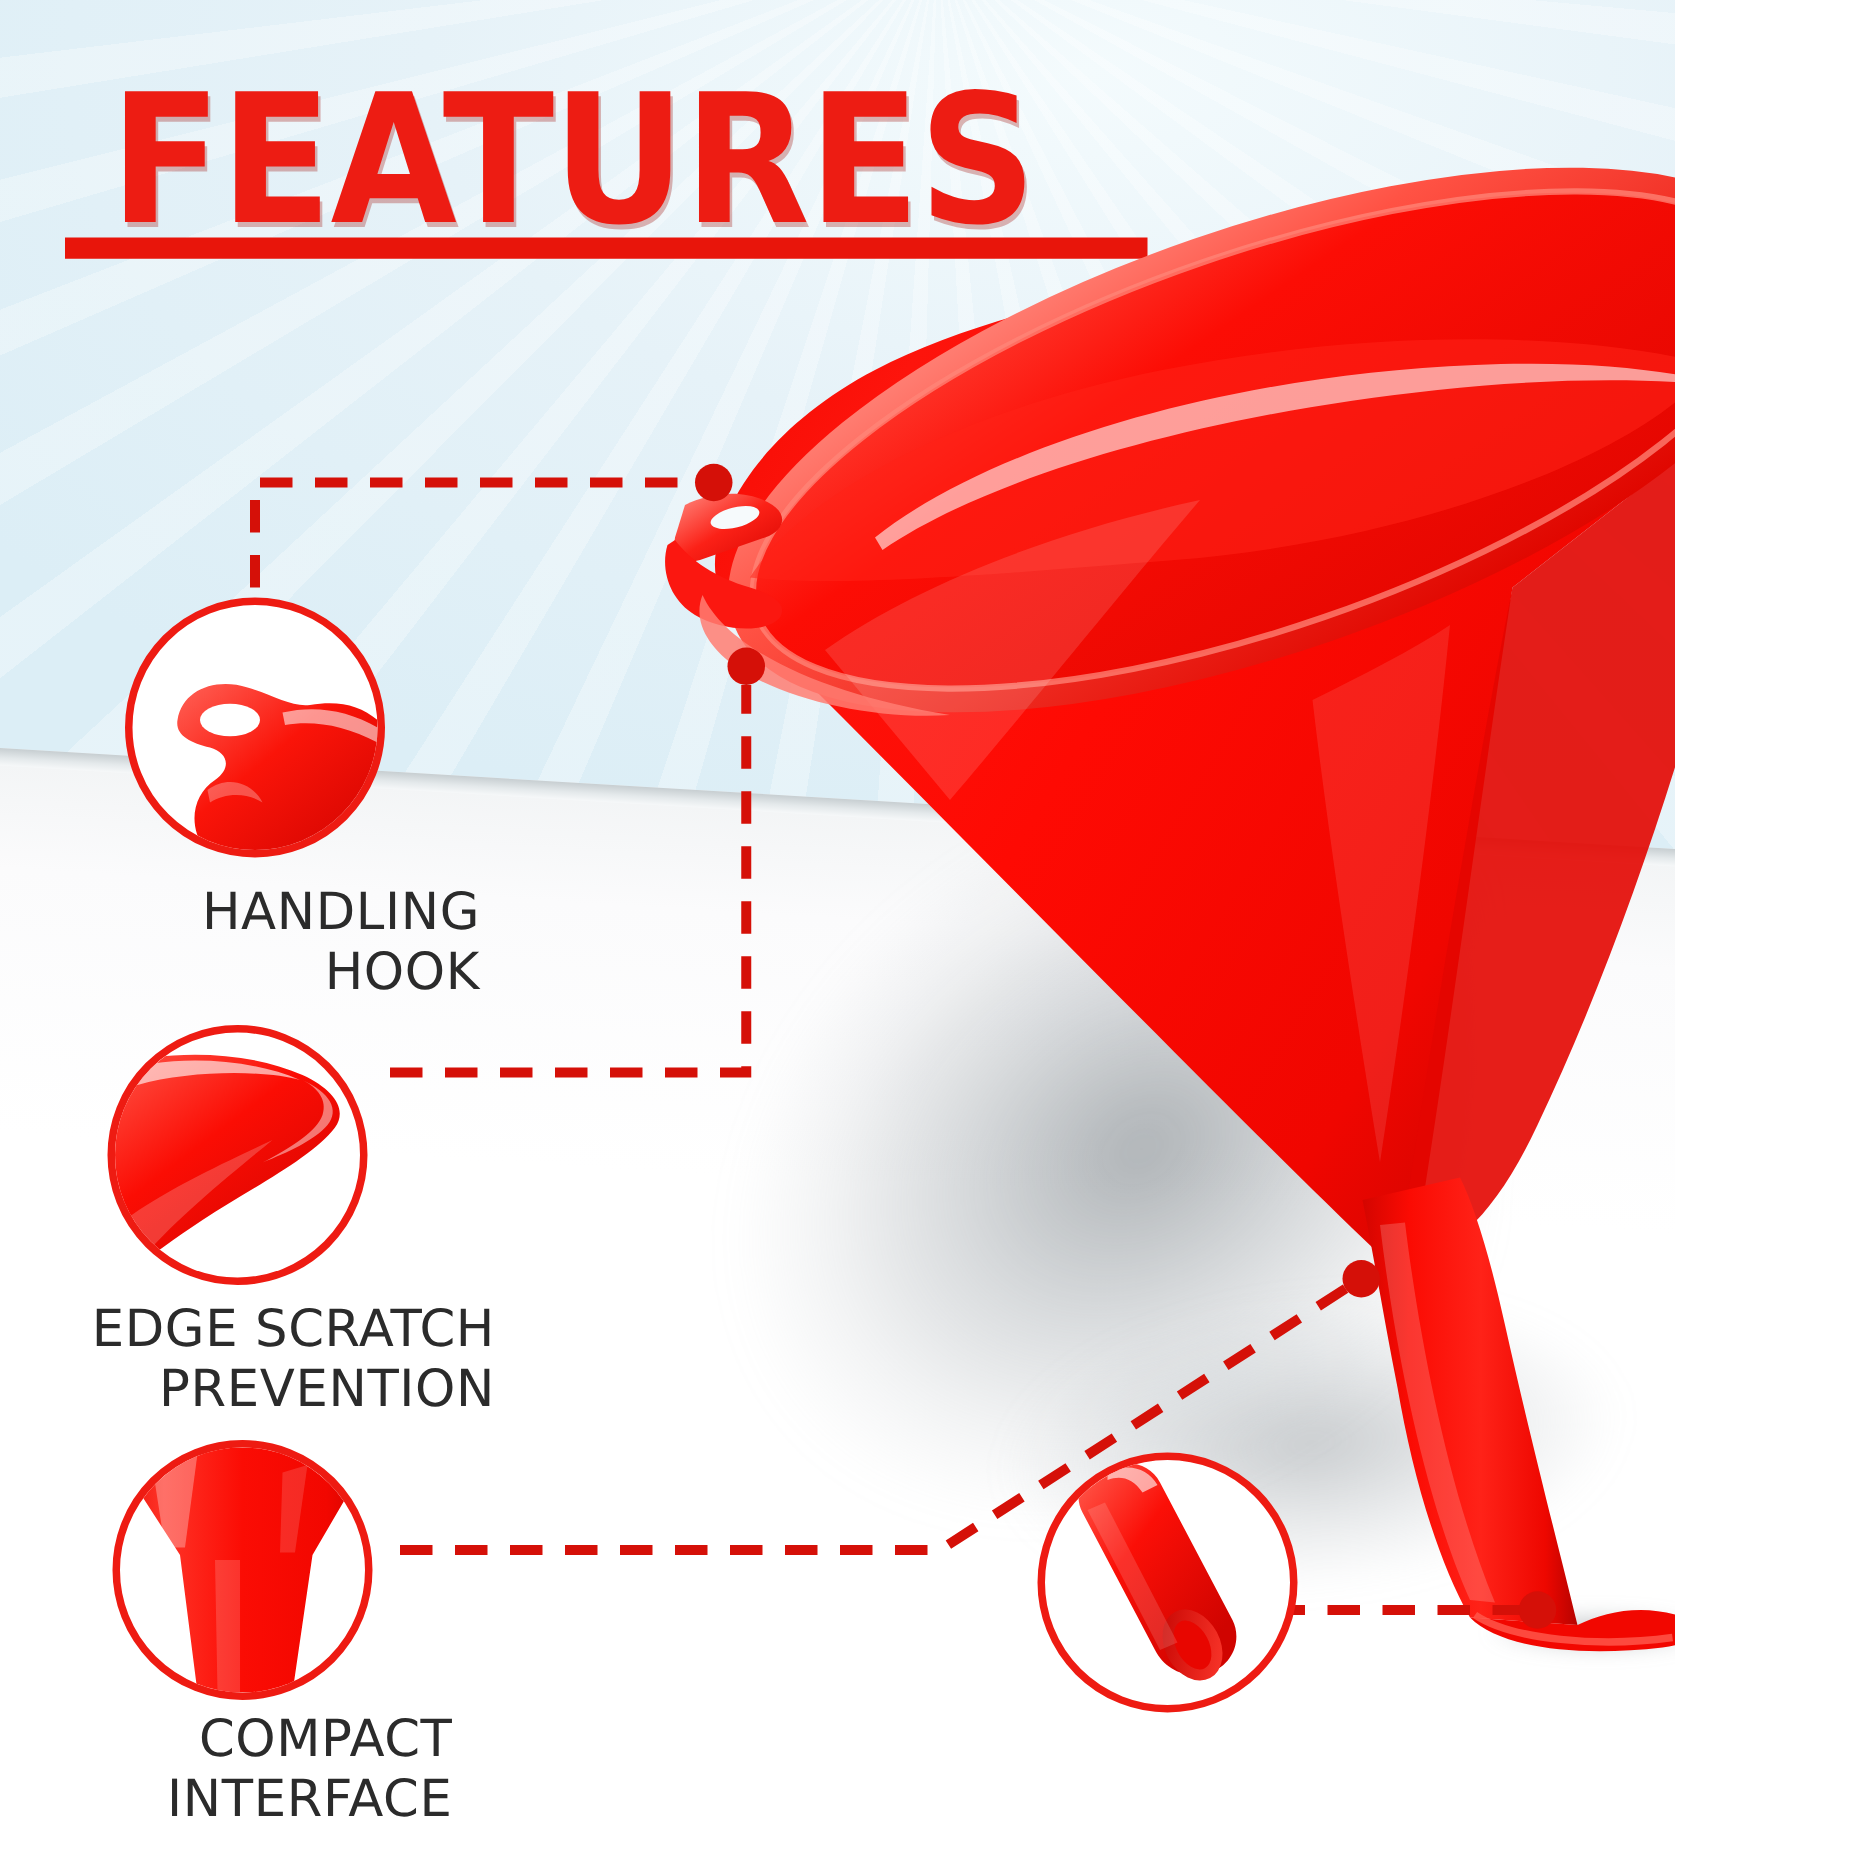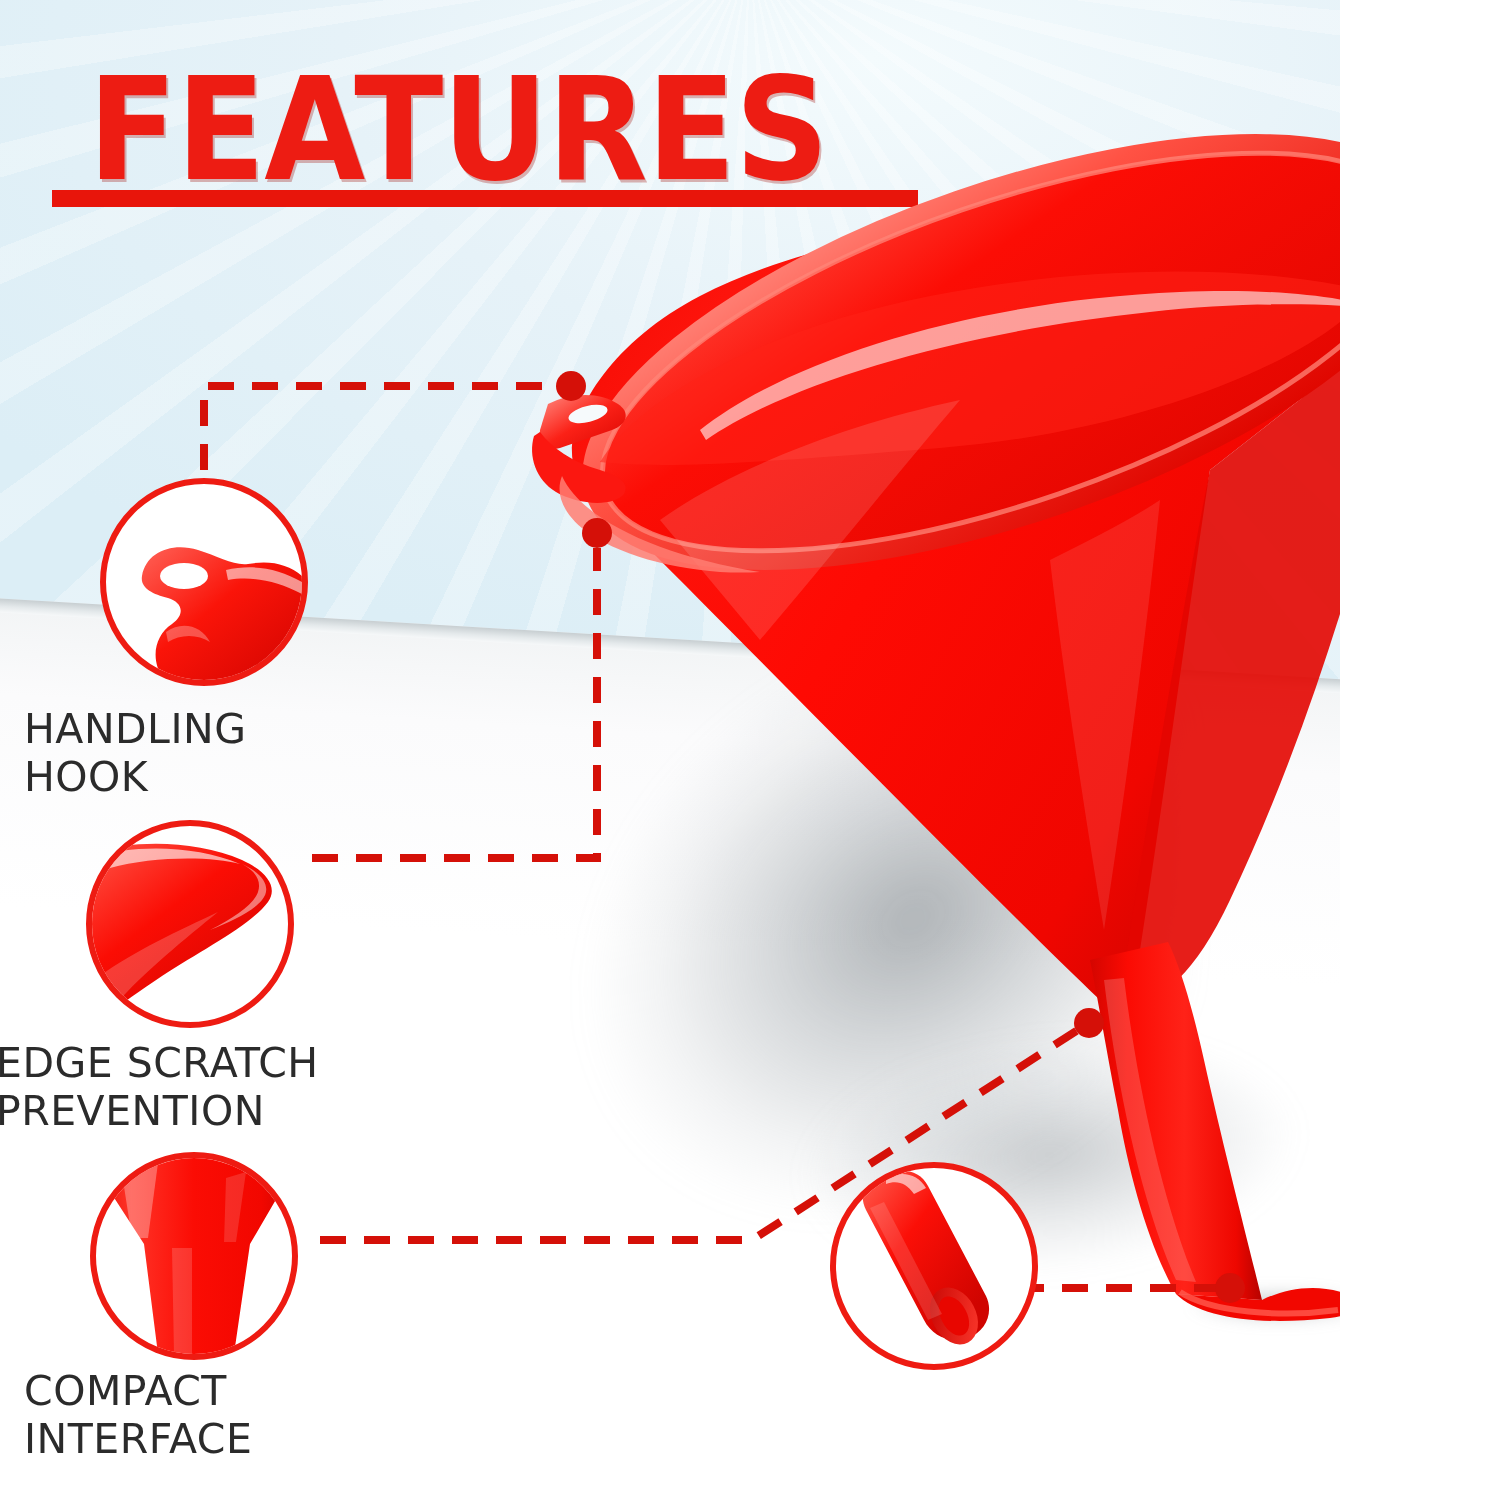--- a/index.html
+++ b/index.html
@@ -96,21 +96,21 @@
     background:#ffffff;
     border:6px solid #EE1B12;
     overflow:hidden;
     box-sizing:border-box;
   }
   .callout > svg{display:block;}
 
   
   .label{
     position:absolute;
-    text-align:left;
+    text-align:right;
     color:#2b2b2b;
     font-family:"DejaVu Sans","Liberation Sans",sans-serif;
     font-size:41px;
     line-height:1.17;
     letter-spacing:.5px;
     font-weight:500;
     white-space:pre-line;
   }
 
   
@@ -319,21 +319,21 @@
           <stop offset="0.8" stop-color="#F20700"></stop>
           <stop offset="1" stop-color="#C40300"></stop>
         </linearGradient>
       </defs>
       <path d="M -14 -10 L 210 -10 L 154 86 L 138 196 L 62 196 L 48 86 Z" fill="url(#c1)"></path>
       <path d="M 22 -10 L 64 -10 L 52 80 L 36 80 Z" fill="#ffffff" opacity="0.30"></path>
       <path d="M 76 90 L 96 90 L 96 196 L 78 196 Z" fill="#ffffff" opacity="0.16"></path>
       <path d="M 130 20 L 150 14 L 140 84 L 128 84 Z" fill="#ffffff" opacity="0.14"></path>
     </svg>
   </div>
-  <div class="label" style="left:24px;top:1368px;width:360px;">COMPACT
+  <div class="label" style="left:2px;top:1368px;width:360px;">COMPACT
 INTERFACE</div>
 
   <div class="callout" style="left:830px;top:1162px;width:208px;height:208px;">
     <svg width="196" height="196" viewBox="0 0 196 196">
       <defs>
         <linearGradient id="x1" x1="0.1" y1="0" x2="0.9" y2="0.8">
           <stop offset="0" stop-color="#FF5346"></stop>
           <stop offset="0.4" stop-color="#FB0F07"></stop>
           <stop offset="1" stop-color="#D00400"></stop>
         </linearGradient>

